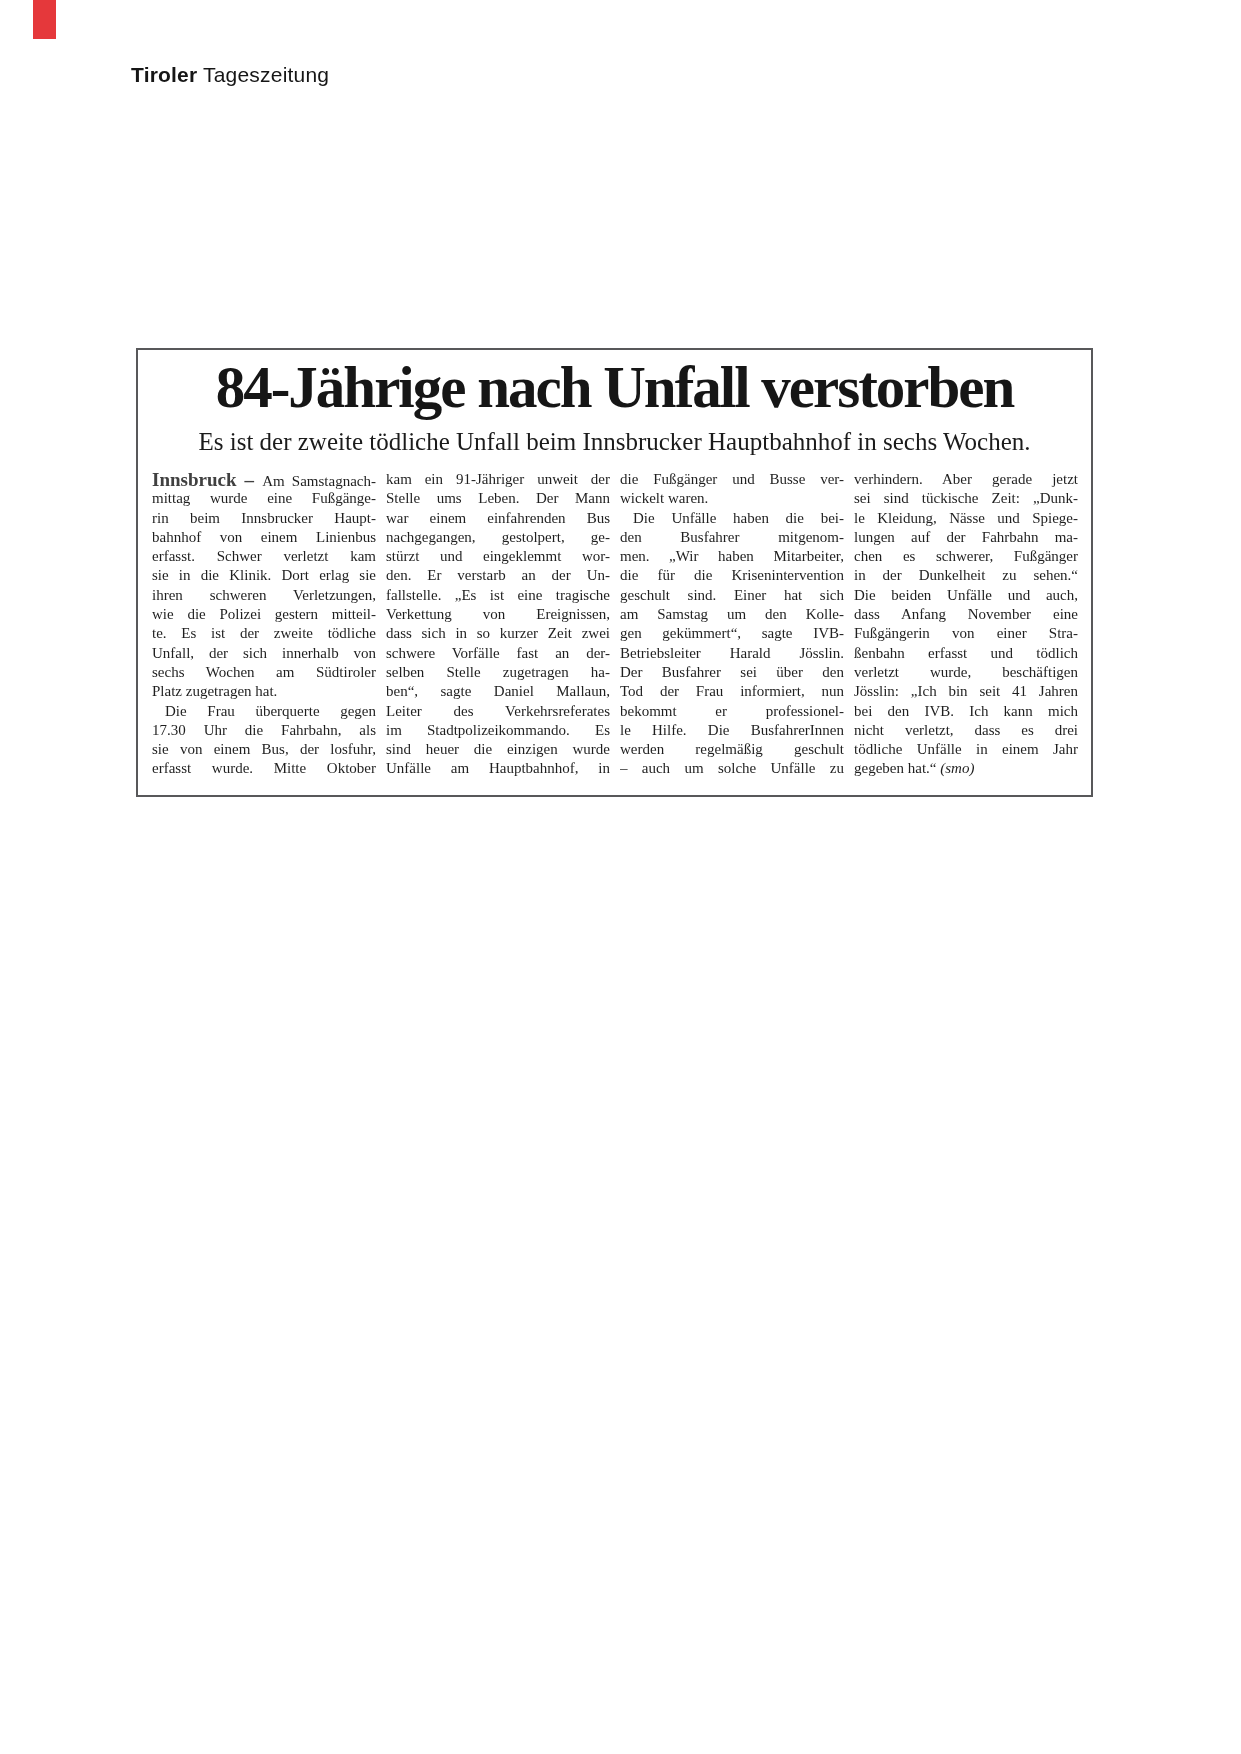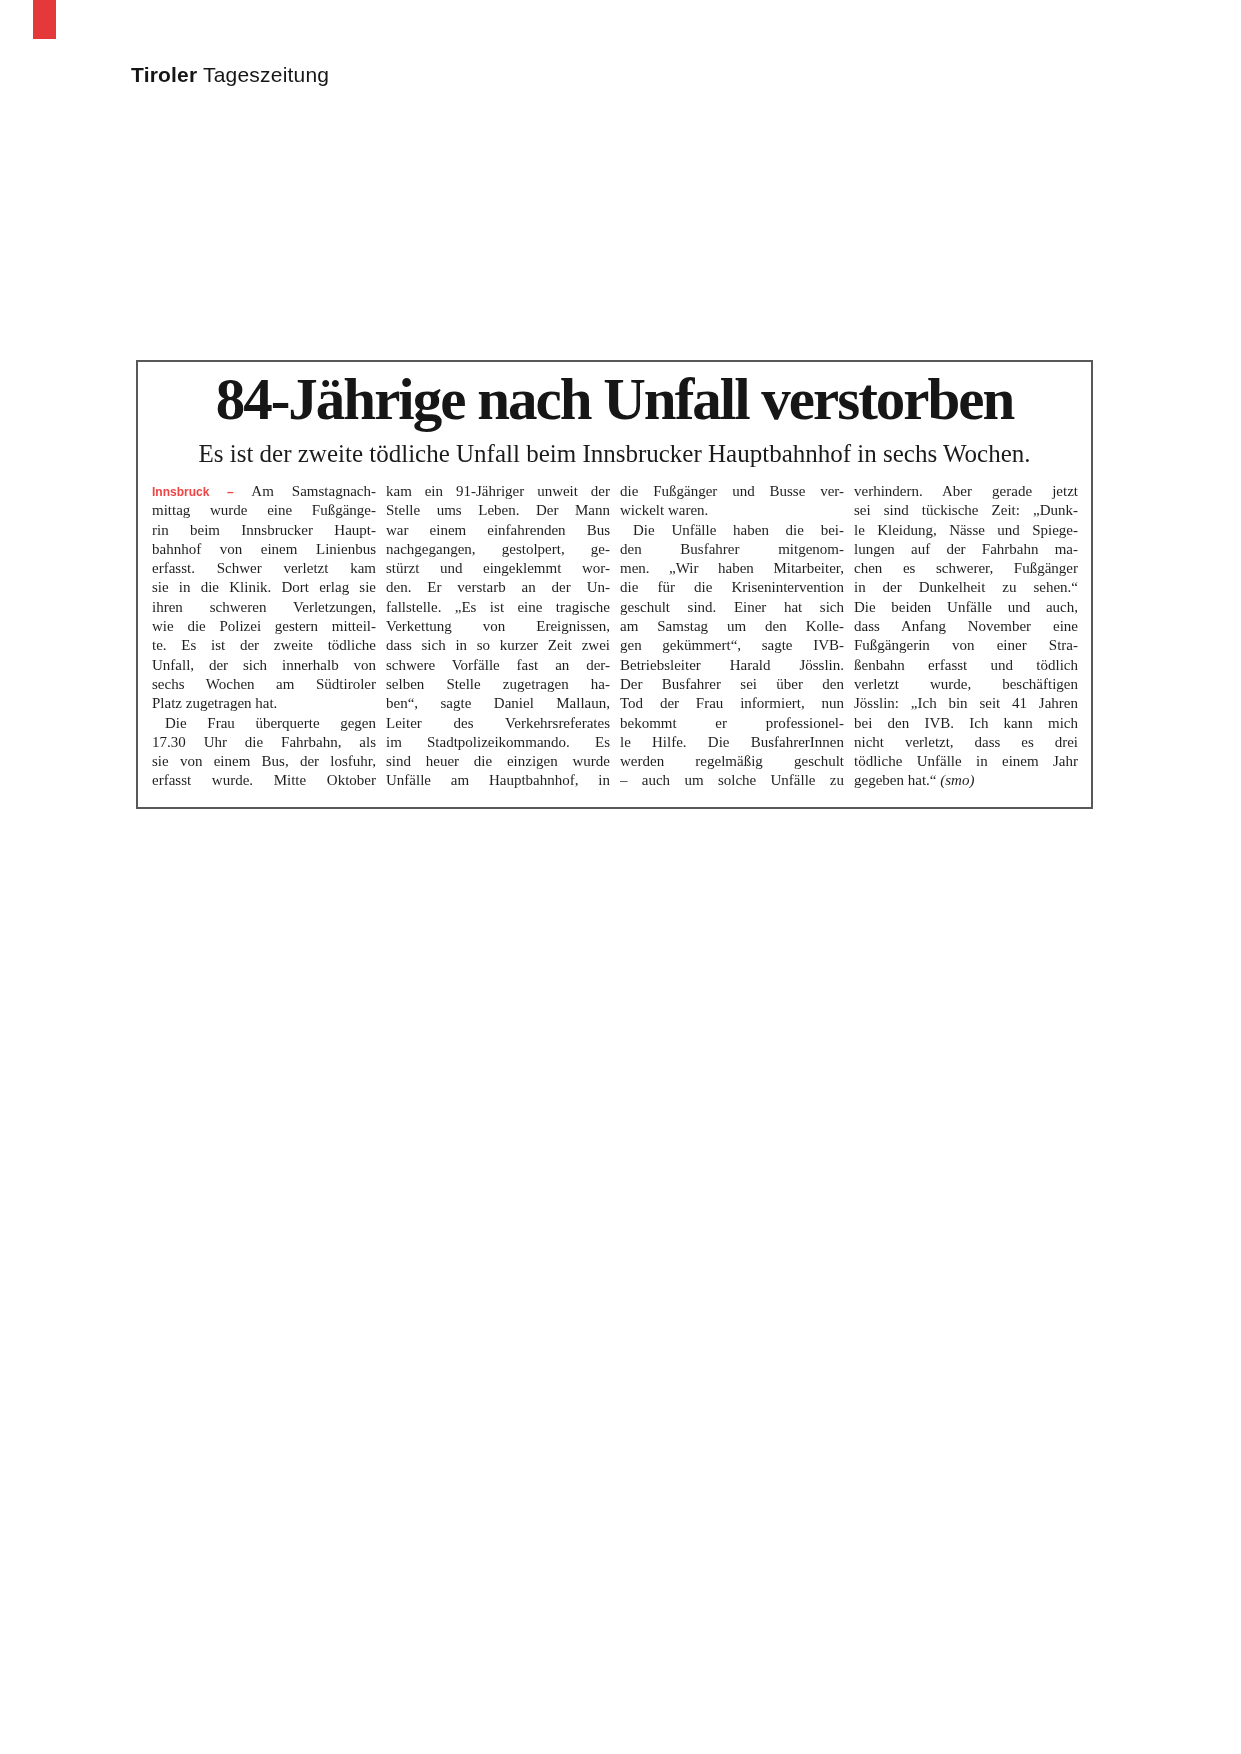--- a/index.html
+++ b/index.html
@@ -40,21 +40,20 @@
   }
   .clipping{
     position:absolute;
     left:136px;
     top:348px;
     width:953px;
     height:445px;
     border:2px solid #58585a;
     background:#ffffff;
     box-sizing:content-box;
-    margin-top:12px;
   }
   .headline{
     margin:6px 8px 0 8px;
     text-align:center;
     font-family:"Liberation Serif", serif;
     font-weight:bold;
     font-size:59px;
     line-height:62px;
     letter-spacing:-2px;
     white-space:nowrap;
@@ -85,24 +84,24 @@
     height:19.3px;
     line-height:19.3px;
     text-align:justify;
     text-align-last:justify;
     overflow:hidden;
     white-space:normal;
   }
   .line.flush{text-align-last:left;}
   .line.indent{text-indent:13px;}
   .dateline{
-    font-family:Liberation Sans, sans-serif;
+    font-family:Liberation Serif, serif;
     font-weight:bold;
-    font-size:12px;
-    color:#ef4444;
+    font-size:19px;
+    color:#404040;
   }
   .byline{font-style:italic;}
   .footer{
     position:absolute;
     left:0;
     top:1652px;
     width:100%;
     text-align:center;
     font-size:27px;
     color:#1d4ed8;

